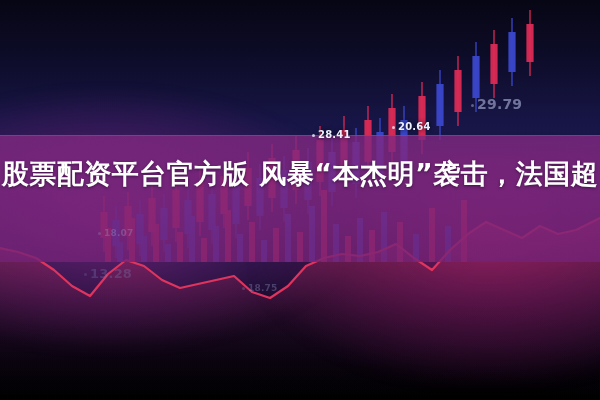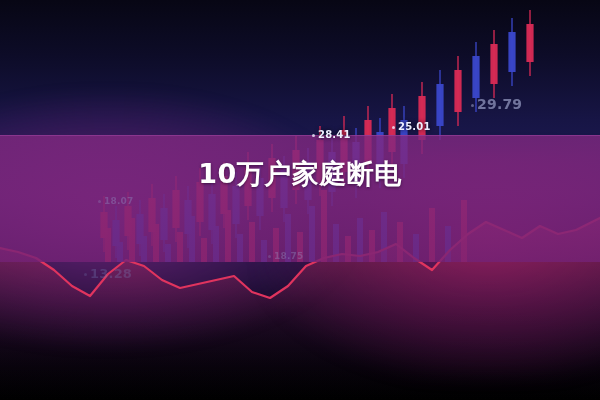--- a/index.html
+++ b/index.html
@@ -106,20 +106,21 @@
     font-size: 10px;
     text-shadow: 0 0 4px rgba(0,0,0,0.8);
   }
   .plabel.dim {
     color: rgba(190, 196, 235, 0.55);
     font-size: 14px;
   }
   .plabel.faint {
     color: rgba(150, 158, 205, 0.34);
     font-size: 9px;
+    margin-top: 32px;
   }
   .plabel.ghost {
     color: rgba(120, 130, 185, 0.30);
     font-size: 13px;
   }
   .plabel .dot {
     display: inline-block;
     width: 3px;
     height: 3px;
     border-radius: 50%;
@@ -269,24 +270,24 @@
     </defs>
     <path id="area-fill" fill="url(#areaFill)" stroke="none" d="M 0 48 L 18 52 L 36 58 L 54 70 L 72 86 L 90 96 L 108 74 L 126 60 L 144 66 L 162 80 L 180 88 L 198 84 L 216 80 L 234 76 L 252 92 L 270 98 L 288 86 L 306 66 L 324 58 L 342 54 L 360 56 L 378 52 L 396 44 L 414 58 L 432 70 L 450 50 L 468 34 L 486 22 L 504 30 L 522 38 L 540 26 L 558 34 L 576 30 L 600 18 L 600 200 L 0 200 Z"></path>
     <path id="area-line" fill="none" stroke="#e0345e" stroke-width="2.2" stroke-linejoin="round" stroke-linecap="round" d="M 0 48 L 18 52 L 36 58 L 54 70 L 72 86 L 90 96 L 108 74 L 126 60 L 144 66 L 162 80 L 180 88 L 198 84 L 216 80 L 234 76 L 252 92 L 270 98 L 288 86 L 306 66 L 324 58 L 342 54 L 360 56 L 378 52 L 396 44 L 414 58 L 432 70 L 450 50 L 468 34 L 486 22 L 504 30 L 522 38 L 540 26 L 558 34 L 576 30 L 600 18"></path>
   </svg>
 
   <div class="band"></div>
   <div class="band-top-edge"></div>
 
   <div id="labels">
       <div class="plabel bright" style="left: 312px; top: 129px;"><span class="dot"></span><span>28.41</span></div>
-      <div class="plabel bright" style="left: 392px; top: 121px;"><span class="dot"></span><span>25.01</span></div>
+      <div class="plabel bright" style="left: 392px; top: 121px;"><span class="dot"></span><span>20.64</span></div>
       <div class="plabel dim" style="left: 471px; top: 96px;"><span class="dot"></span><span>29.79</span></div>
       <div class="plabel faint" style="left: 98px; top: 196px;"><span class="dot"></span><span>18.07</span></div>
-      <div class="plabel faint" style="left: 268px; top: 251px;"><span class="dot"></span><span>18.75</span></div>
+      <div class="plabel faint" style="left: 242px; top: 251px;"><span class="dot"></span><span>18.75</span></div>
       <div class="plabel ghost" style="left: 84px; top: 266px;"><span class="dot"></span><span>13.28</span></div>
     </div>
 
   <div class="headline">
-    <span class="ln">10万户家庭断电</span>
+    <span class="ln">股票配资平台官方版 风暴“本杰明”袭击，法国超</span>
   </div>
 
 </div>
 
 </body></html>

